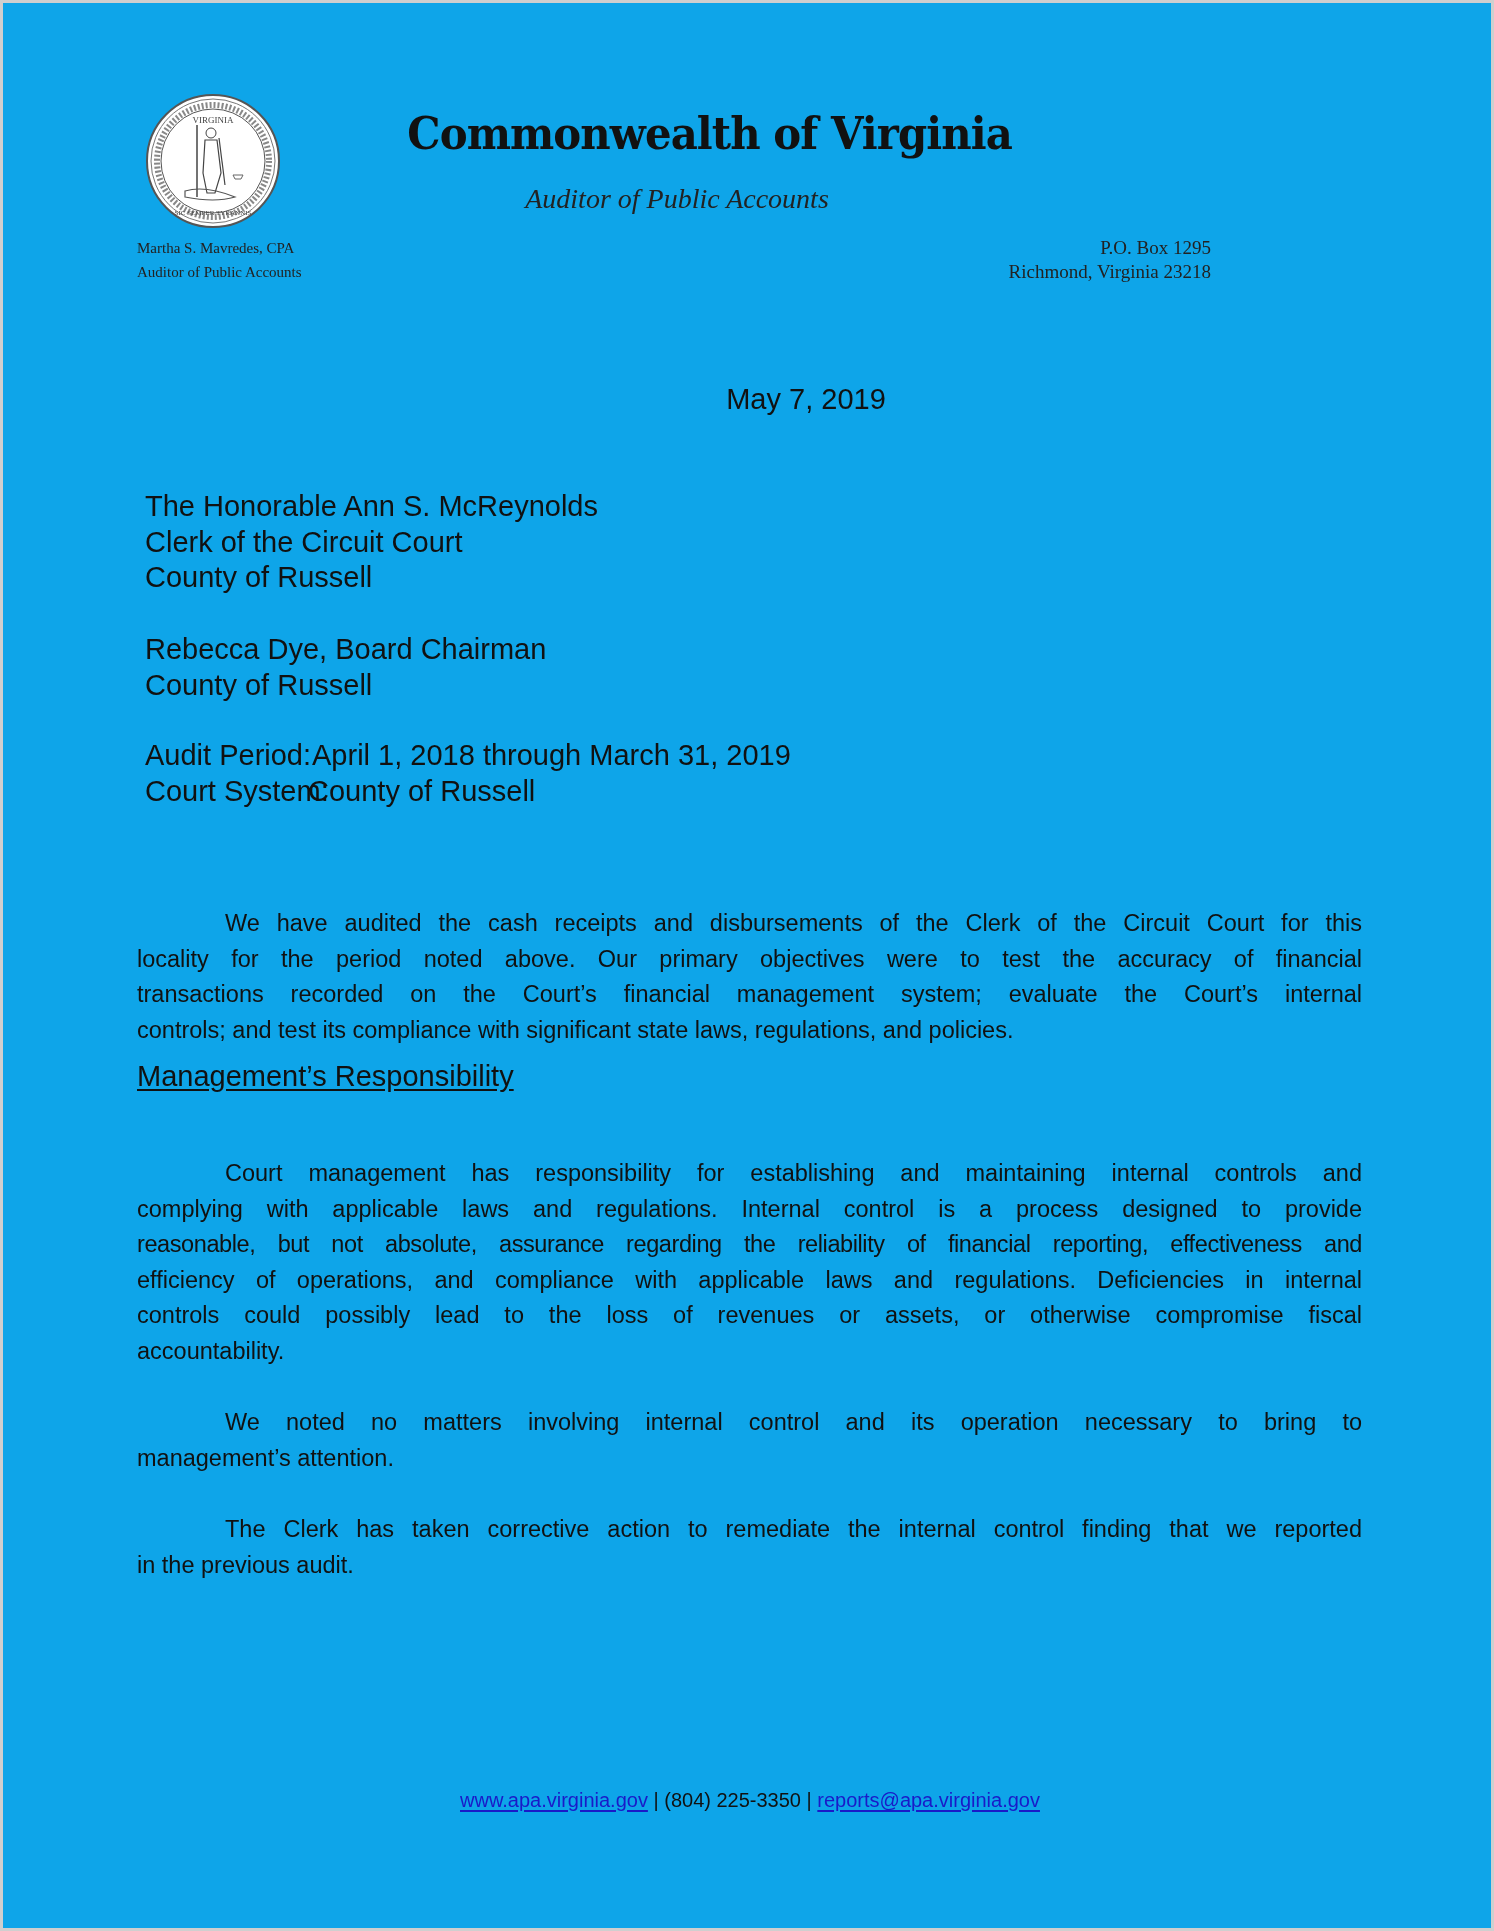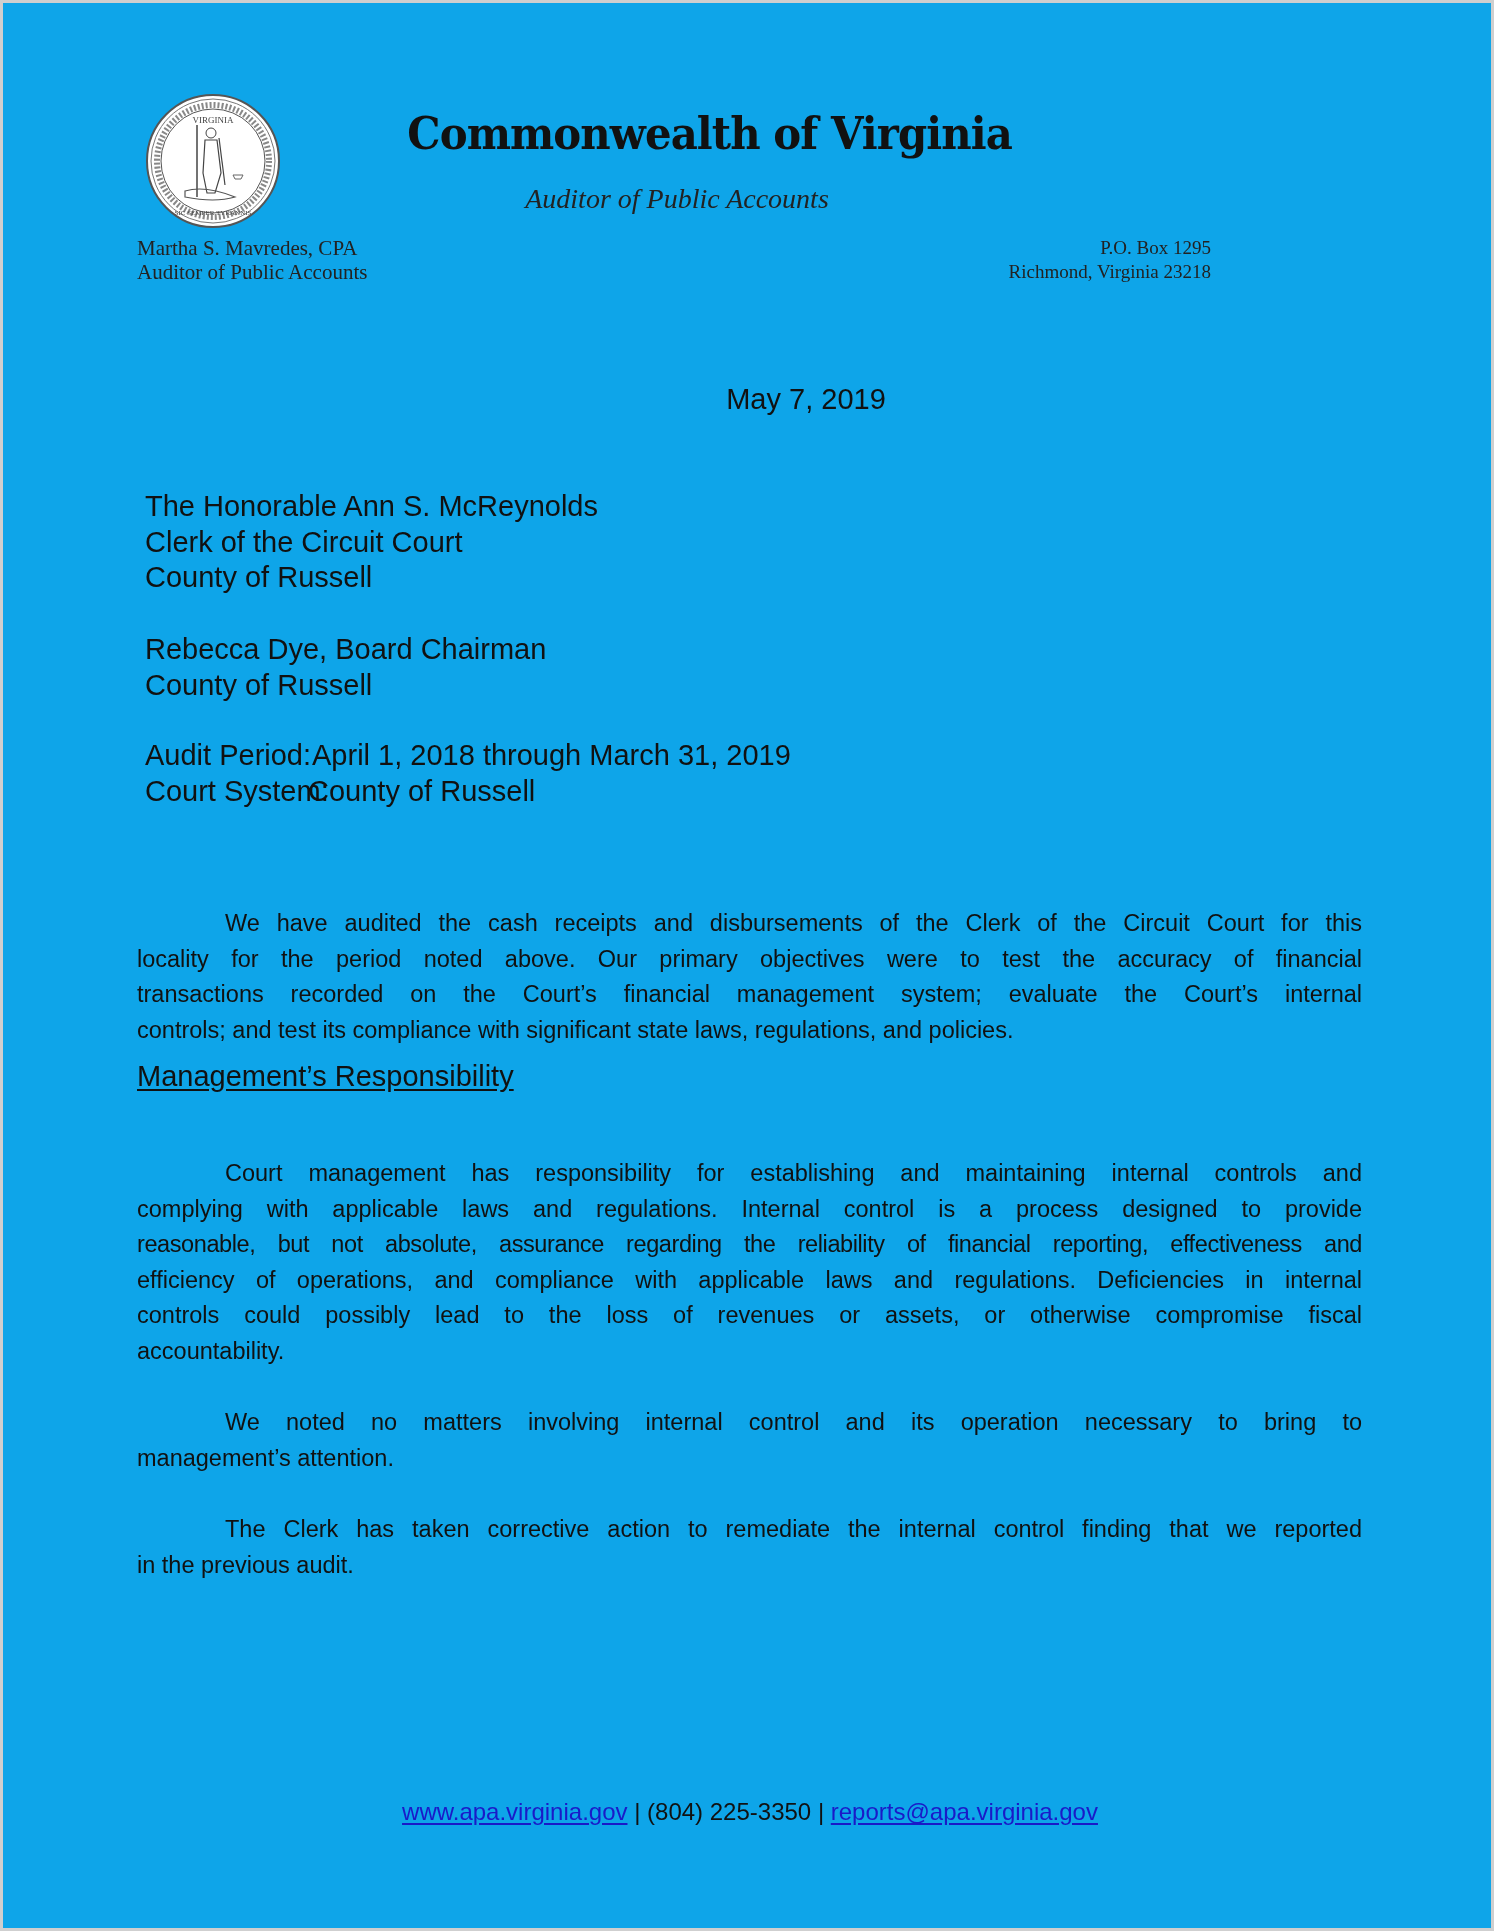--- a/index.html
+++ b/index.html
@@ -17,21 +17,21 @@
   #title {
     left: 384px; top: 104px; width: 580px; text-align: center;
     font-family: "DejaVu Serif", "Liberation Serif", serif;
     font-weight: bold; font-size: 45px; letter-spacing: -1px; color: #111;
     white-space: nowrap; transform: scaleX(0.93); transform-origin: center;
   }
   #subtitle {
     left: 400px; top: 180px; width: 548px; text-align: center;
     font-style: italic; font-size: 28px; white-space: nowrap; color: #222;
   }
-  #left-block { left: 134px; top: 233px; font-size: 21px; line-height: 24px; white-space: nowrap; color: #222; }
+  #left-block { left: 134px; top: 233px; font-size: 15px; line-height: 24px; white-space: nowrap; color: #222; }
   #right-block { left: 900px; width: 308px; top: 233px; font-size: 19px; line-height: 24px; text-align: right; white-space: nowrap; color: #222; }
 
   .txt { font-size: 29px; line-height: 35.6px; white-space: nowrap; }
   #date { left: 700px; width: 206px; top: 379px; text-align: center; }
   .block { left: 134px; margin-left: 8px; }
   #addressee { top: 486px; }
   #recipient2 { top: 629px; }
   #audit-info { top: 735px; }
   .audit-row { display: flex; }
   .audit-label { width: 167px; }
@@ -39,21 +39,21 @@
   .para { left: 134px; width: 1225px; margin-top: 25px; }
   .line { display: block; height: 35.6px; font-size: 23.5px; line-height: 35.6px; white-space: nowrap; }
   .just { text-align: justify; text-align-last: justify; }
   .indent { padding-left: 88px; }
   #p1 { top: 878px; }
   #heading { left: 134px; top: 1056px; text-decoration: underline; text-underline-offset: 3px; }
   #p2 { top: 1128px; }
   #p3 { top: 1377px; }
   #p4 { top: 1484px; }
 
-  #footer { left: 200px; width: 1094px; top: 1779px; text-align: center; font-size: 24px; line-height: 36px; white-space: nowrap; margin-top: 12px; }
+  #footer { left: 200px; width: 1094px; top: 1779px; text-align: center; font-size: 20px; line-height: 36px; white-space: nowrap; }
   #footer a { color: #1a1ac8; text-decoration: underline; text-underline-offset: 3px; }
   .sep { color: #111; }
 </style>
 </head>
 <body>
 
 <div class="page">
 
   <svg id="seal" class="abs" viewBox="0 0 136 136">
     <circle cx="68" cy="68" r="66" fill="#fff" stroke="#555" stroke-width="2"></circle>

